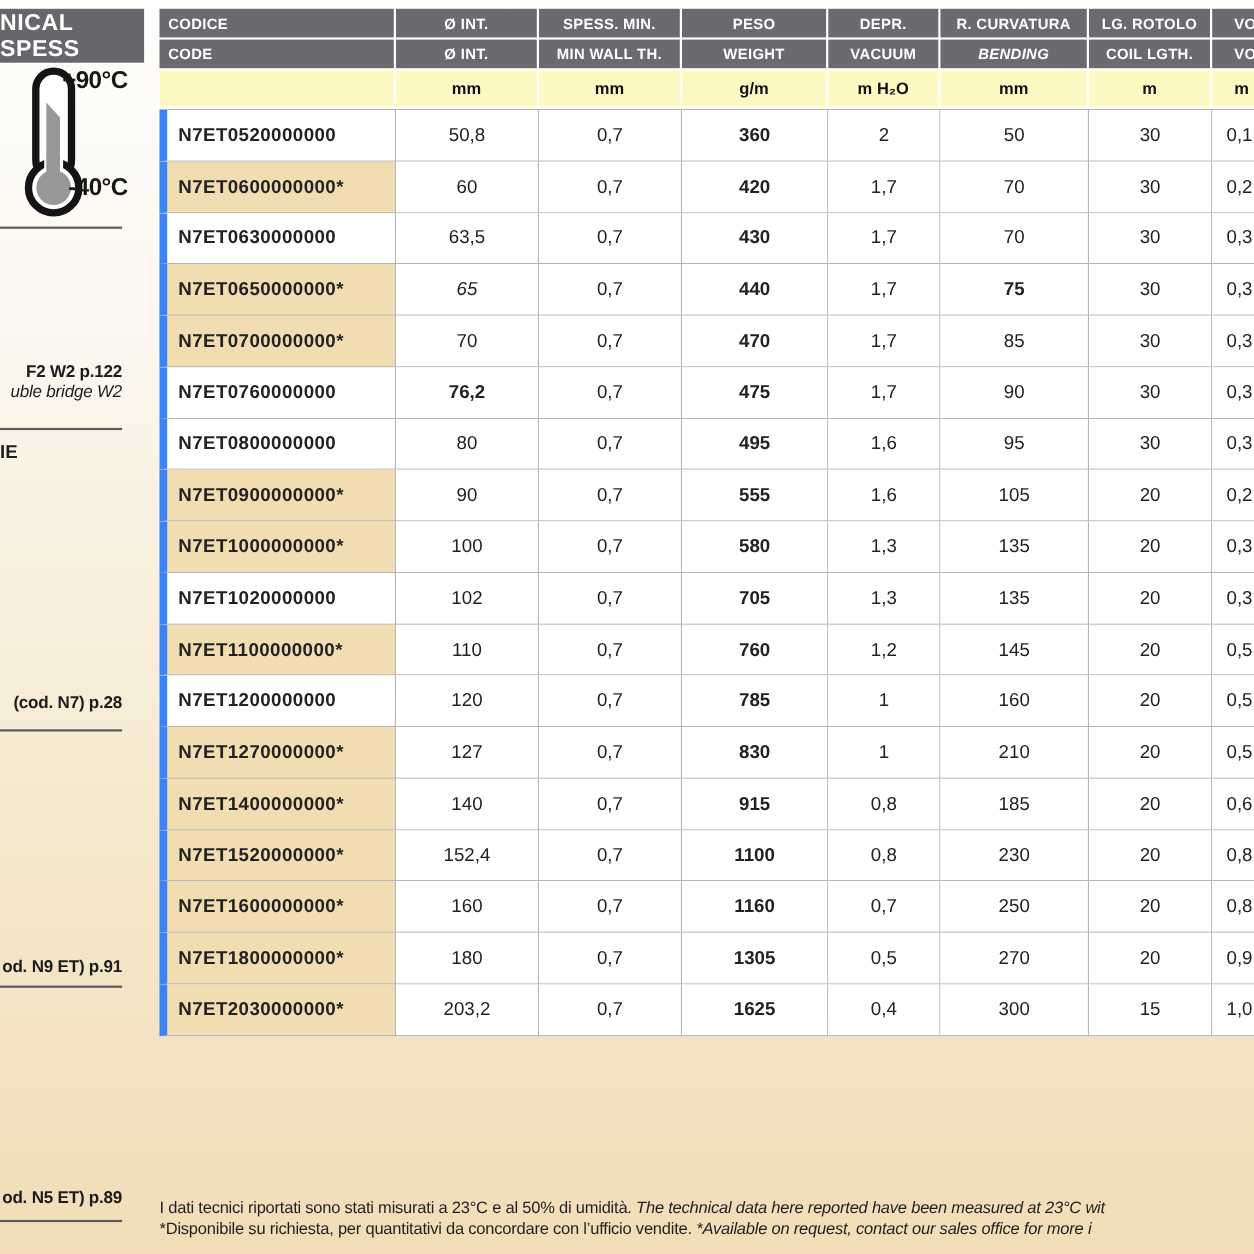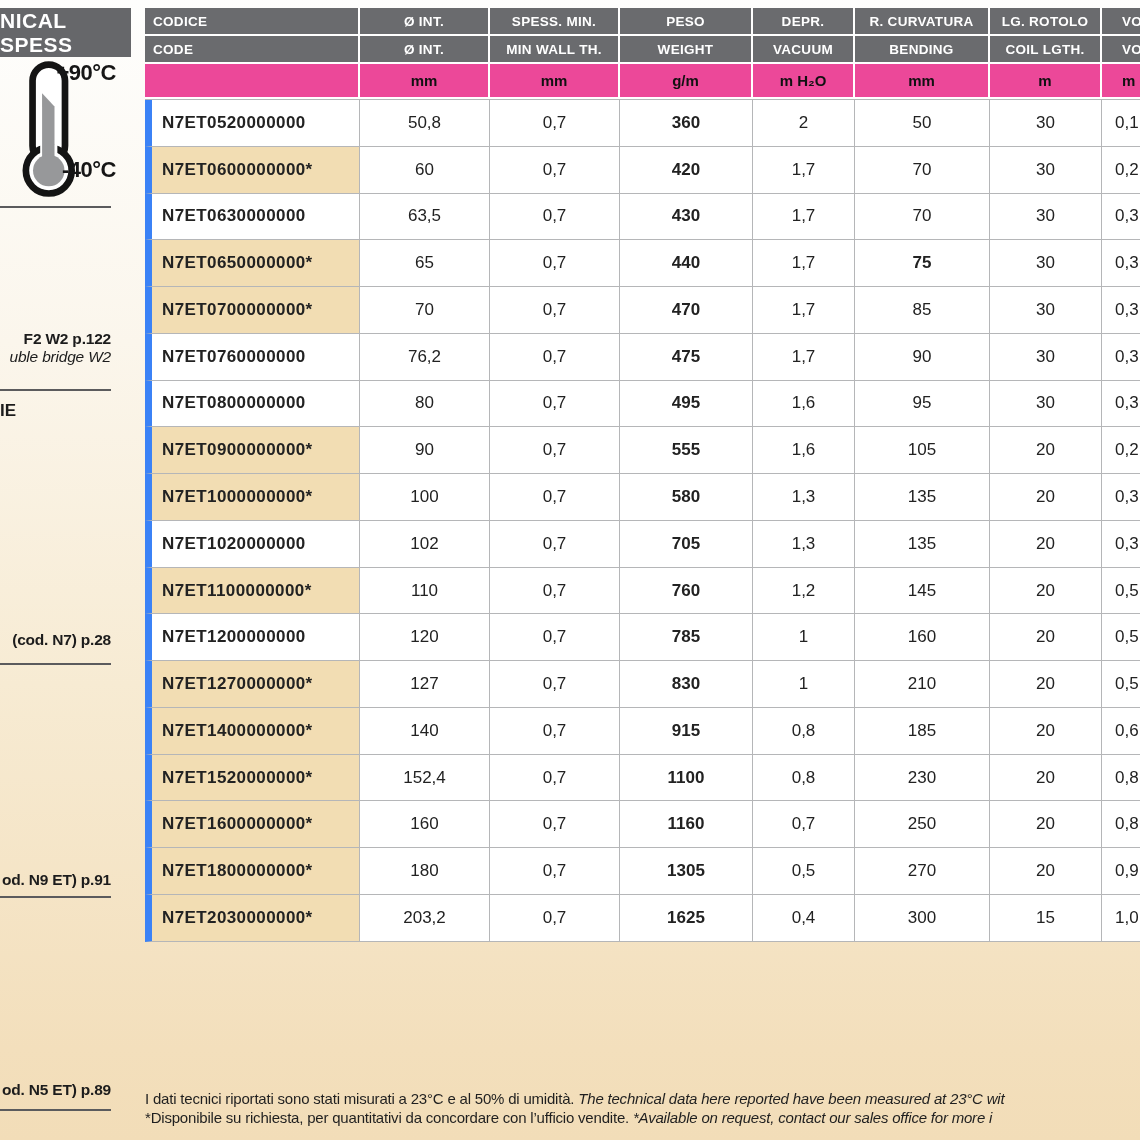--- a/index.html
+++ b/index.html
@@ -27,21 +27,21 @@
   .partial-left { position:absolute; left:0; font-weight:bold; font-size:17px; color:#1c1c1c; }
   
   .tbl { position:absolute; left:145px; top:8px; background:#fff; }
   .hrow, .urow, .drow { display:flex; }
   .hcell {
     background:#6a6b6e; color:#fff; font-weight:bold; font-size:13.5px;
     height:26px; box-sizing:border-box; margin:0 2px 2px 0; letter-spacing:.3px;
     display:flex; align-items:center; justify-content:center; white-space:nowrap;
   }
   .ucell {
-    background:#ec4899; color:#111; font-weight:bold; font-size:15px;
+    background:#fef9c3; color:#111; font-weight:bold; font-size:15px;
     height:33px; box-sizing:border-box; margin:0 2px 2px 0;
     display:flex; align-items:center; justify-content:center; white-space:nowrap;
   }
   #rows { border-top:1px solid #b5b6b8; }
   .dcell {
     background:#fff; box-sizing:border-box; color:#222; font-size:17px;
     border-right:1px solid #b5b6b8; border-bottom:1px solid #b5b6b8;
     height:46.78px; display:flex; align-items:center; justify-content:center; white-space:nowrap;
   }
   .col-first { justify-content:flex-start !important; padding-left:10px; }
@@ -96,21 +96,21 @@
       <div class="hcell " style="width: 133px;">R. CURVATURA</div>
       <div class="hcell " style="width: 110px;">LG. ROTOLO</div>
       <div class="hcell  col-last" style="width: 108px;">VO</div>
     </div>
   <div class="hrow" id="hdr-en">
       <div class="hcell col-first" style="width: 213px;">CODE</div>
       <div class="hcell " style="width: 128px;">Ø INT.</div>
       <div class="hcell " style="width: 128px;">MIN WALL TH.</div>
       <div class="hcell " style="width: 131px;">WEIGHT</div>
       <div class="hcell " style="width: 100px;">VACUUM</div>
-      <div class="hcell " style="width: 133px;">BENDING</div>
+      <div class="hcell " style="width: 133px; font-style: italic;">BENDING</div>
       <div class="hcell " style="width: 110px;">COIL LGTH.</div>
       <div class="hcell  col-last" style="width: 108px;">VO</div>
     </div>
   <div class="urow" id="hdr-unit">
       <div class="ucell col-first" style="width: 213px;"></div>
       <div class="ucell " style="width: 128px;">mm</div>
       <div class="ucell " style="width: 128px;">mm</div>
       <div class="ucell " style="width: 131px;">g/m</div>
       <div class="ucell " style="width: 100px;">m H₂O</div>
       <div class="ucell " style="width: 133px;">mm</div>
@@ -143,41 +143,41 @@
         <div class="dcell" style="width: 130px;">63,5</div>
         <div class="dcell" style="width: 130px;">0,7</div>
         <div class="dcell peso" style="width: 133px;">430</div>
         <div class="dcell" style="width: 102px;">1,7</div>
         <div class="dcell" style="width: 135px;">70</div>
         <div class="dcell" style="width: 112px;">30</div>
         <div class="dcell col-last" style="width: 110px;">0,3</div>
       </div>
       <div class="drow starred">
         <div class="dcell code col-first" style="width: 215px;">N7ET0650000000*</div>
-        <div class="dcell" style="width: 130px;">65</div>
+        <div class="dcell" style="width: 130px; font-style: italic;">65</div>
         <div class="dcell" style="width: 130px;">0,7</div>
         <div class="dcell peso" style="width: 133px;">440</div>
         <div class="dcell" style="width: 102px;">1,7</div>
         <div class="dcell" style="width: 135px; font-weight: bold;">75</div>
         <div class="dcell" style="width: 112px;">30</div>
         <div class="dcell col-last" style="width: 110px;">0,3</div>
       </div>
       <div class="drow starred">
         <div class="dcell code col-first" style="width: 215px;">N7ET0700000000*</div>
         <div class="dcell" style="width: 130px;">70</div>
         <div class="dcell" style="width: 130px;">0,7</div>
         <div class="dcell peso" style="width: 133px;">470</div>
         <div class="dcell" style="width: 102px;">1,7</div>
         <div class="dcell" style="width: 135px;">85</div>
         <div class="dcell" style="width: 112px;">30</div>
         <div class="dcell col-last" style="width: 110px;">0,3</div>
       </div>
       <div class="drow">
         <div class="dcell code col-first" style="width: 215px;">N7ET0760000000</div>
-        <div class="dcell" style="width: 130px;">76,2</div>
+        <div class="dcell" style="width: 130px; font-weight: bold;">76,2</div>
         <div class="dcell" style="width: 130px;">0,7</div>
         <div class="dcell peso" style="width: 133px;">475</div>
         <div class="dcell" style="width: 102px;">1,7</div>
         <div class="dcell" style="width: 135px;">90</div>
         <div class="dcell" style="width: 112px;">30</div>
         <div class="dcell col-last" style="width: 110px;">0,3</div>
       </div>
       <div class="drow">
         <div class="dcell code col-first" style="width: 215px;">N7ET0800000000</div>
         <div class="dcell" style="width: 130px;">80</div>

